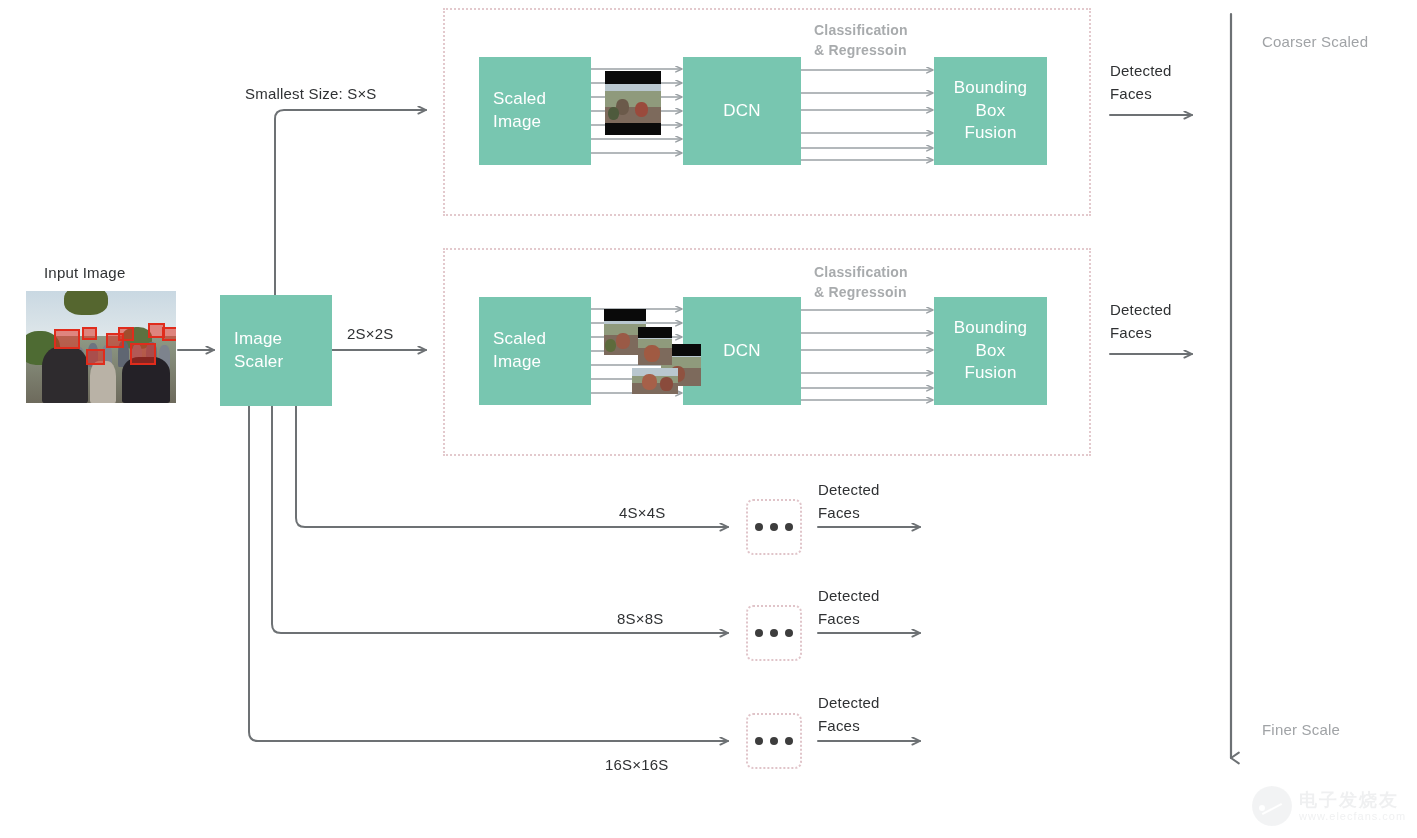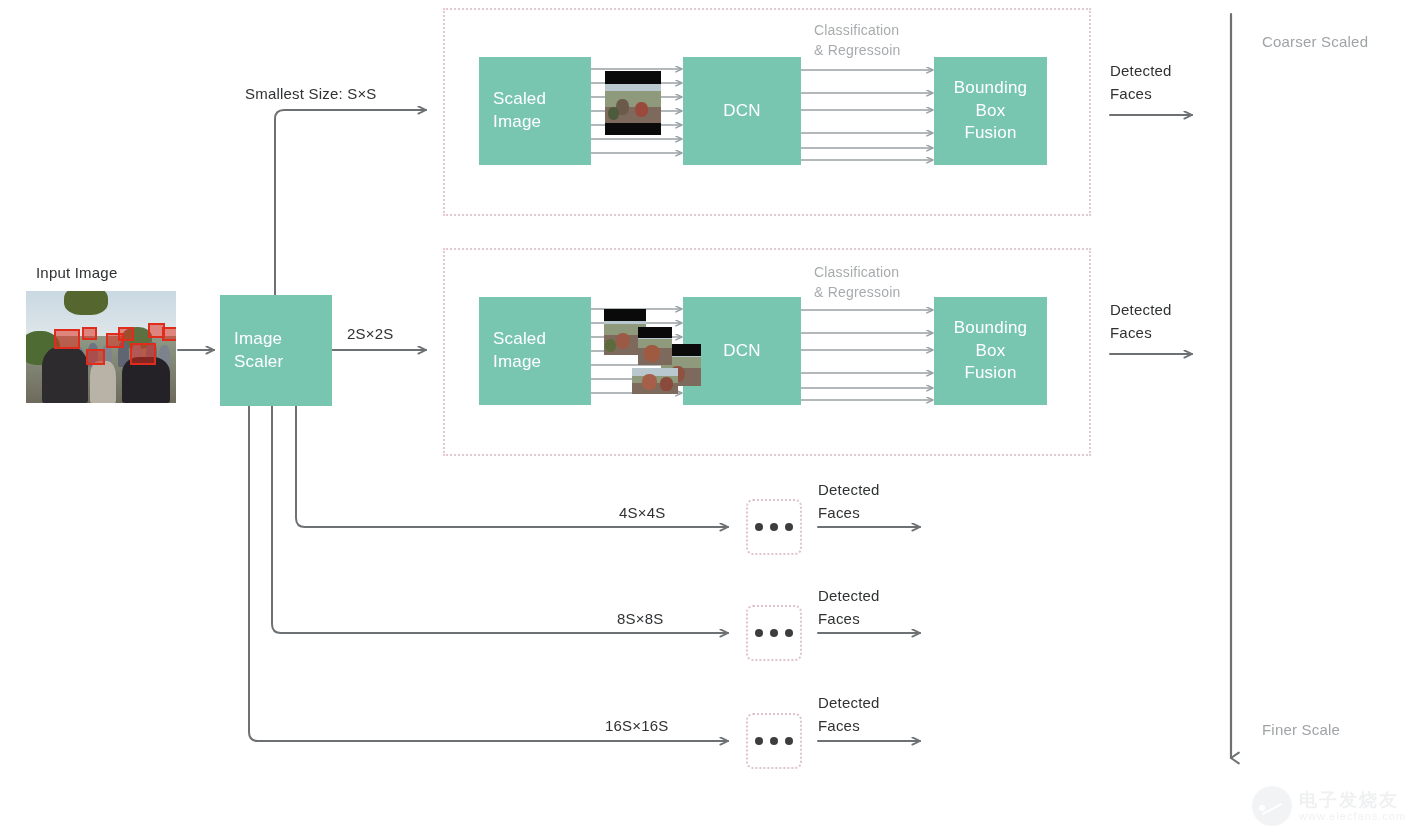--- a/index.html
+++ b/index.html
@@ -57,21 +57,21 @@
   .lbl{
     position:absolute;
     font-size:15px;
     color:#2f3133;
     font-weight:400;
     letter-spacing:.2px;
     white-space:pre-line;
     line-height:1.55;
   }
   .lbl.scale{color:#a0a3a6;font-weight:400;font-size:15px;}
-  .lbl.cls{color:#a8abad;font-weight:400;font-size:14px;line-height:1.45;}
+  .lbl.cls{color:#a8abad;font-weight:700;font-size:14px;line-height:1.45;}
 
   
   .photo{
     position:absolute;
     overflow:hidden;
     background:#7e8b76;
   }
   .sky{position:absolute;left:0;top:0;right:0;height:42%;
        background:linear-gradient(#c9d8e2,#dfe7ea);}
   .ground{position:absolute;left:0;bottom:0;right:0;height:60%;
@@ -176,21 +176,21 @@
       <path d="M800,350 L933,350" marker-end="url(#ahs)"></path>
       <path d="M800,373 L933,373" marker-end="url(#ahs)"></path>
       <path d="M800,388 L933,388" marker-end="url(#ahs)"></path>
       <path d="M800,400 L933,400" marker-end="url(#ahs)"></path>
     </g>
   </svg>
 
   <div class="dotgroup" style="left:443px;top:8px;width:648px;height:208px;"></div>
   <div class="dotgroup" style="left:443px;top:248px;width:648px;height:208px;"></div>
 
-  <div class="lbl" style="left:36px;top:261px;">Input Image</div>
+  <div class="lbl" style="left:44px;top:261px;">Input Image</div>
 
   <div class="photo" style="left:26px;top:291px;width:150px;height:112px;">
     <div class="sky"></div>
     <div class="ground"></div>
     <div class="tree" style="left:38px;top:-6px;width:44px;height:30px;"></div>
     <div class="tree" style="left:-6px;top:40px;width:40px;height:34px;background:#4e6b33;"></div>
     <div class="tree" style="left:96px;top:36px;width:30px;height:22px;background:#5d7140;"></div>
 
     <div class="crowd" style="left:62px;top:52px;width:10px;height:24px;"></div>
     <div class="crowd" style="left:76px;top:54px;width:10px;height:22px;background:#7e848e;"></div>
@@ -307,21 +307,21 @@
 
   <div class="lbl" style="left:617px;top:607px;">8S×8S</div>
   <div class="ellipsisbox" style="left:746px;top:605px;width:56px;height:56px;">
     <i></i>
     <i></i>
     <i></i>
   </div>
   <div class="lbl" style="left:818px;top:584px;">Detected
 Faces</div>
 
-  <div class="lbl" style="left:605px;top:714px;">16S×16S</div>
+  <div class="lbl" style="left:605px;top:753px;">16S×16S</div>
   <div class="ellipsisbox" style="left:746px;top:713px;width:56px;height:56px;">
     <i></i>
     <i></i>
     <i></i>
   </div>
   <div class="lbl" style="left:818px;top:691px;">Detected
 Faces</div>
 
   <div class="lbl scale" style="left:1262px;top:30px;">Coarser Scaled</div>
   <div class="lbl scale" style="left:1262px;top:718px;">Finer Scale</div>

